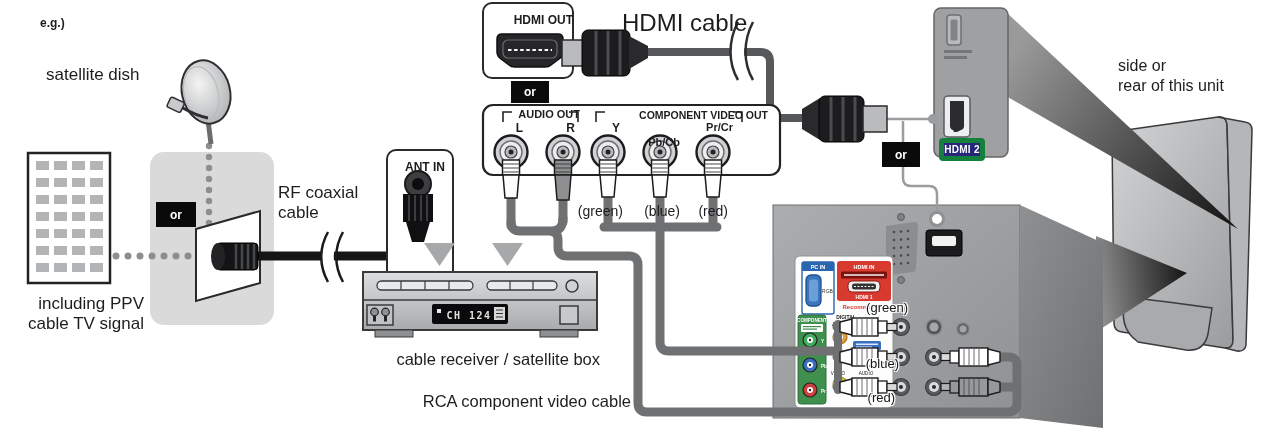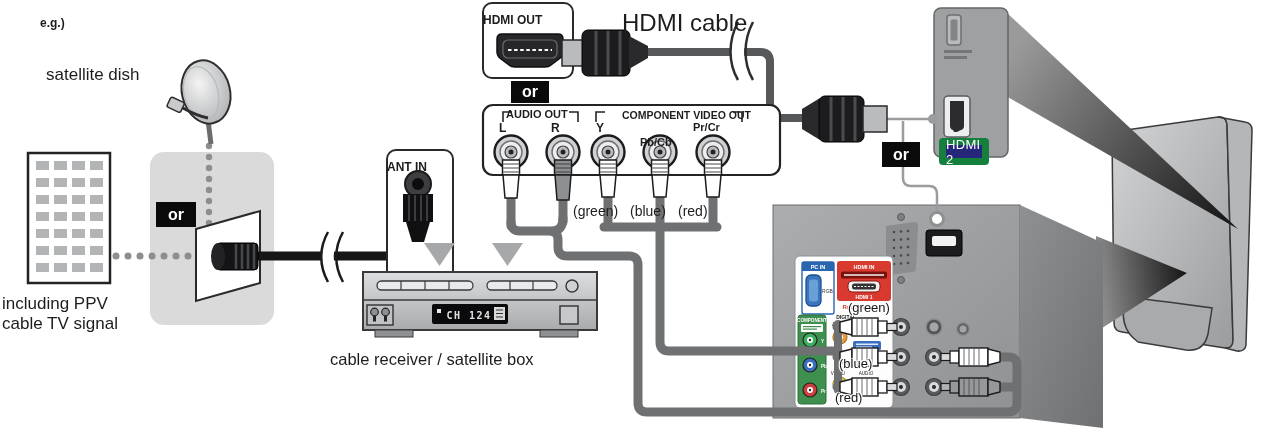--- a/index.html
+++ b/index.html
@@ -1,32 +1,32 @@
 <!DOCTYPE html>
 <html><head>
 <meta charset="utf-8">
 <style>
   html,body{margin:0;padding:0;background:#fff}
   #stage{position:relative;width:1267px;height:440px;background:#ffffff;
          font-family:"Liberation Sans",sans-serif;overflow:hidden}
   #art{position:absolute;left:0;top:0}
   .lbl{position:absolute;color:#1d1d1f;font-size:17px;line-height:1.18;white-space:nowrap}
   .bold{font-weight:bold}
-  .ctr{text-align:left}
+  .ctr{text-align:right}
   .rt{text-align:right}
   .sm{font-size:12px;font-weight:600}
   .tiny{font-size:11px;font-weight:bold}
   .jack-lab{font-size:12px;font-weight:bold}
   .rgb-lab{font-size:14px}
-  .or{position:absolute;background:#0a0a0a;color:#ffffff;font-weight:bold;font-size:16px;
+  .or{position:absolute;background:#0a0a0a;color:#ffffff;font-weight:bold;font-size:12px;
       display:flex;align-items:center;justify-content:center}
   .halo{font-size:13px;color:#151515;
         text-shadow:-1px -1px 0 #fff,1px -1px 0 #fff,-1px 1px 0 #fff,1px 1px 0 #fff,0 0 3px #fff}
   .hdmi2{position:absolute;left:939px;top:138px;width:36px;height:13px;background:#26267a;
-         border:7px solid #15803d;border-radius:4px;color:#fff;font-size:13px;font-weight:normal;
+         border:5px solid #15803d;border-radius:4px;color:#fff;font-size:10px;font-weight:bold;
          display:flex;align-items:center;justify-content:center;letter-spacing:.3px}
 </style>
 </head>
 <body>
 
 <div id="stage">
 
 <svg id="art" width="1267" height="440" viewBox="0 0 1267 440">
   <defs>
     <radialGradient id="gDish" cx="40%" cy="35%" r="80%">
@@ -545,42 +545,51 @@
 
 <div class="lbl ctr" style="left:2px;top:294px;width:142px">
   <div>including PPV</div>
   <div>cable TV signal</div>
 </div>
 
 <div class="or" style="left:156px;top:202px;width:40px;height:25px">or</div>
 <div class="or" style="left:511px;top:81px;width:38px;height:22px">or</div>
 <div class="or" style="left:882px;top:142px;width:38px;height:25px">or</div>
 
+<div class="lbl" style="left:278px;top:183px">
+  <div>RF coaxial</div>
+  <div>cable</div>
+</div>
 
 <div class="lbl ctr sm" style="left:387px;top:160px;width:58px">ANT IN</div>
 <div class="lbl ctr sm" style="left:483px;top:13px;width:90px">HDMI OUT</div>
 <div class="lbl" style="left:622px;top:9px;font-size:24px">HDMI cable</div>
 
 <div class="lbl ctr tiny" style="left:506px;top:108px;width:74px">AUDIO OUT</div>
 <div class="lbl ctr jack-lab" style="left:499px;top:121px;width:24px">L</div>
 <div class="lbl ctr jack-lab" style="left:551px;top:121px;width:24px">R</div>
 <div class="lbl ctr" style="left:622px;top:109px;width:146px;font-size:10.5px;font-weight:bold">COMPONENT VIDEO OUT</div>
 <div class="lbl ctr jack-lab" style="left:596px;top:121px;width:24px">Y</div>
 <div class="lbl ctr" style="left:640px;top:136px;width:40px;font-size:11px;font-weight:bold">Pb/Cb</div>
 <div class="lbl ctr" style="left:693px;top:121px;width:40px;font-size:11px;font-weight:bold">Pr/Cr</div>
 
 <div class="lbl ctr rgb-lab" style="left:573px;top:203px;width:50px">(green)</div>
 <div class="lbl ctr rgb-lab" style="left:630px;top:203px;width:50px">(blue)</div>
 <div class="lbl ctr rgb-lab" style="left:678px;top:203px;width:50px">(red)</div>
 
 <div class="lbl ctr" style="left:330px;top:350px;width:270px;font-size:16.5px">cable receiver / satellite box</div>
 
 <div class="lbl rt" style="left:335px;top:391px;width:296px;font-size:16.5px;line-height:1.24">
+  <div>RCA component video cable</div>
 </div>
 
+<div class="lbl" style="left:1118px;top:56px;font-size:16px;line-height:1.26">
+  <div>side or</div>
+  <div>rear of this unit</div>
+</div>
 
 <div class="lbl ctr halo" style="left:848px;top:300px;width:60px">(green)</div>
 <div class="lbl ctr halo" style="left:839px;top:356px;width:60px">(blue)</div>
 <div class="lbl ctr halo" style="left:835px;top:390px;width:60px">(red)</div>
 
 <div class="hdmi2">HDMI 2</div>
 
 </div>
 
 </body></html>

